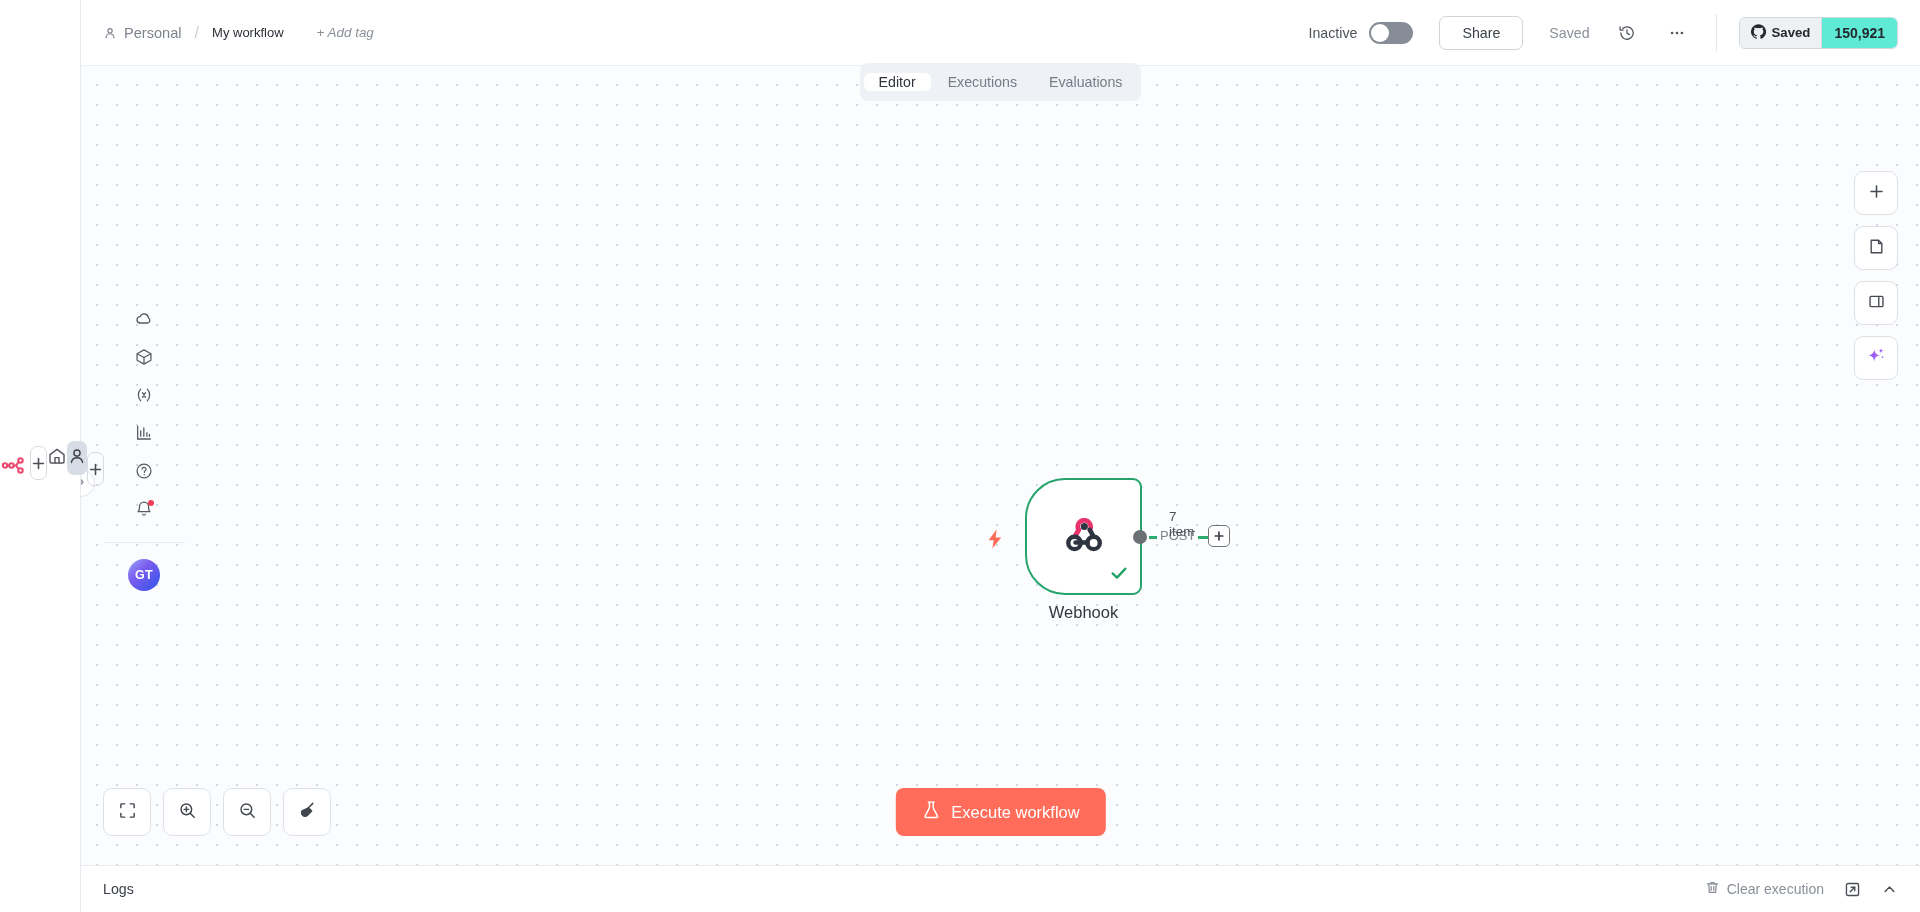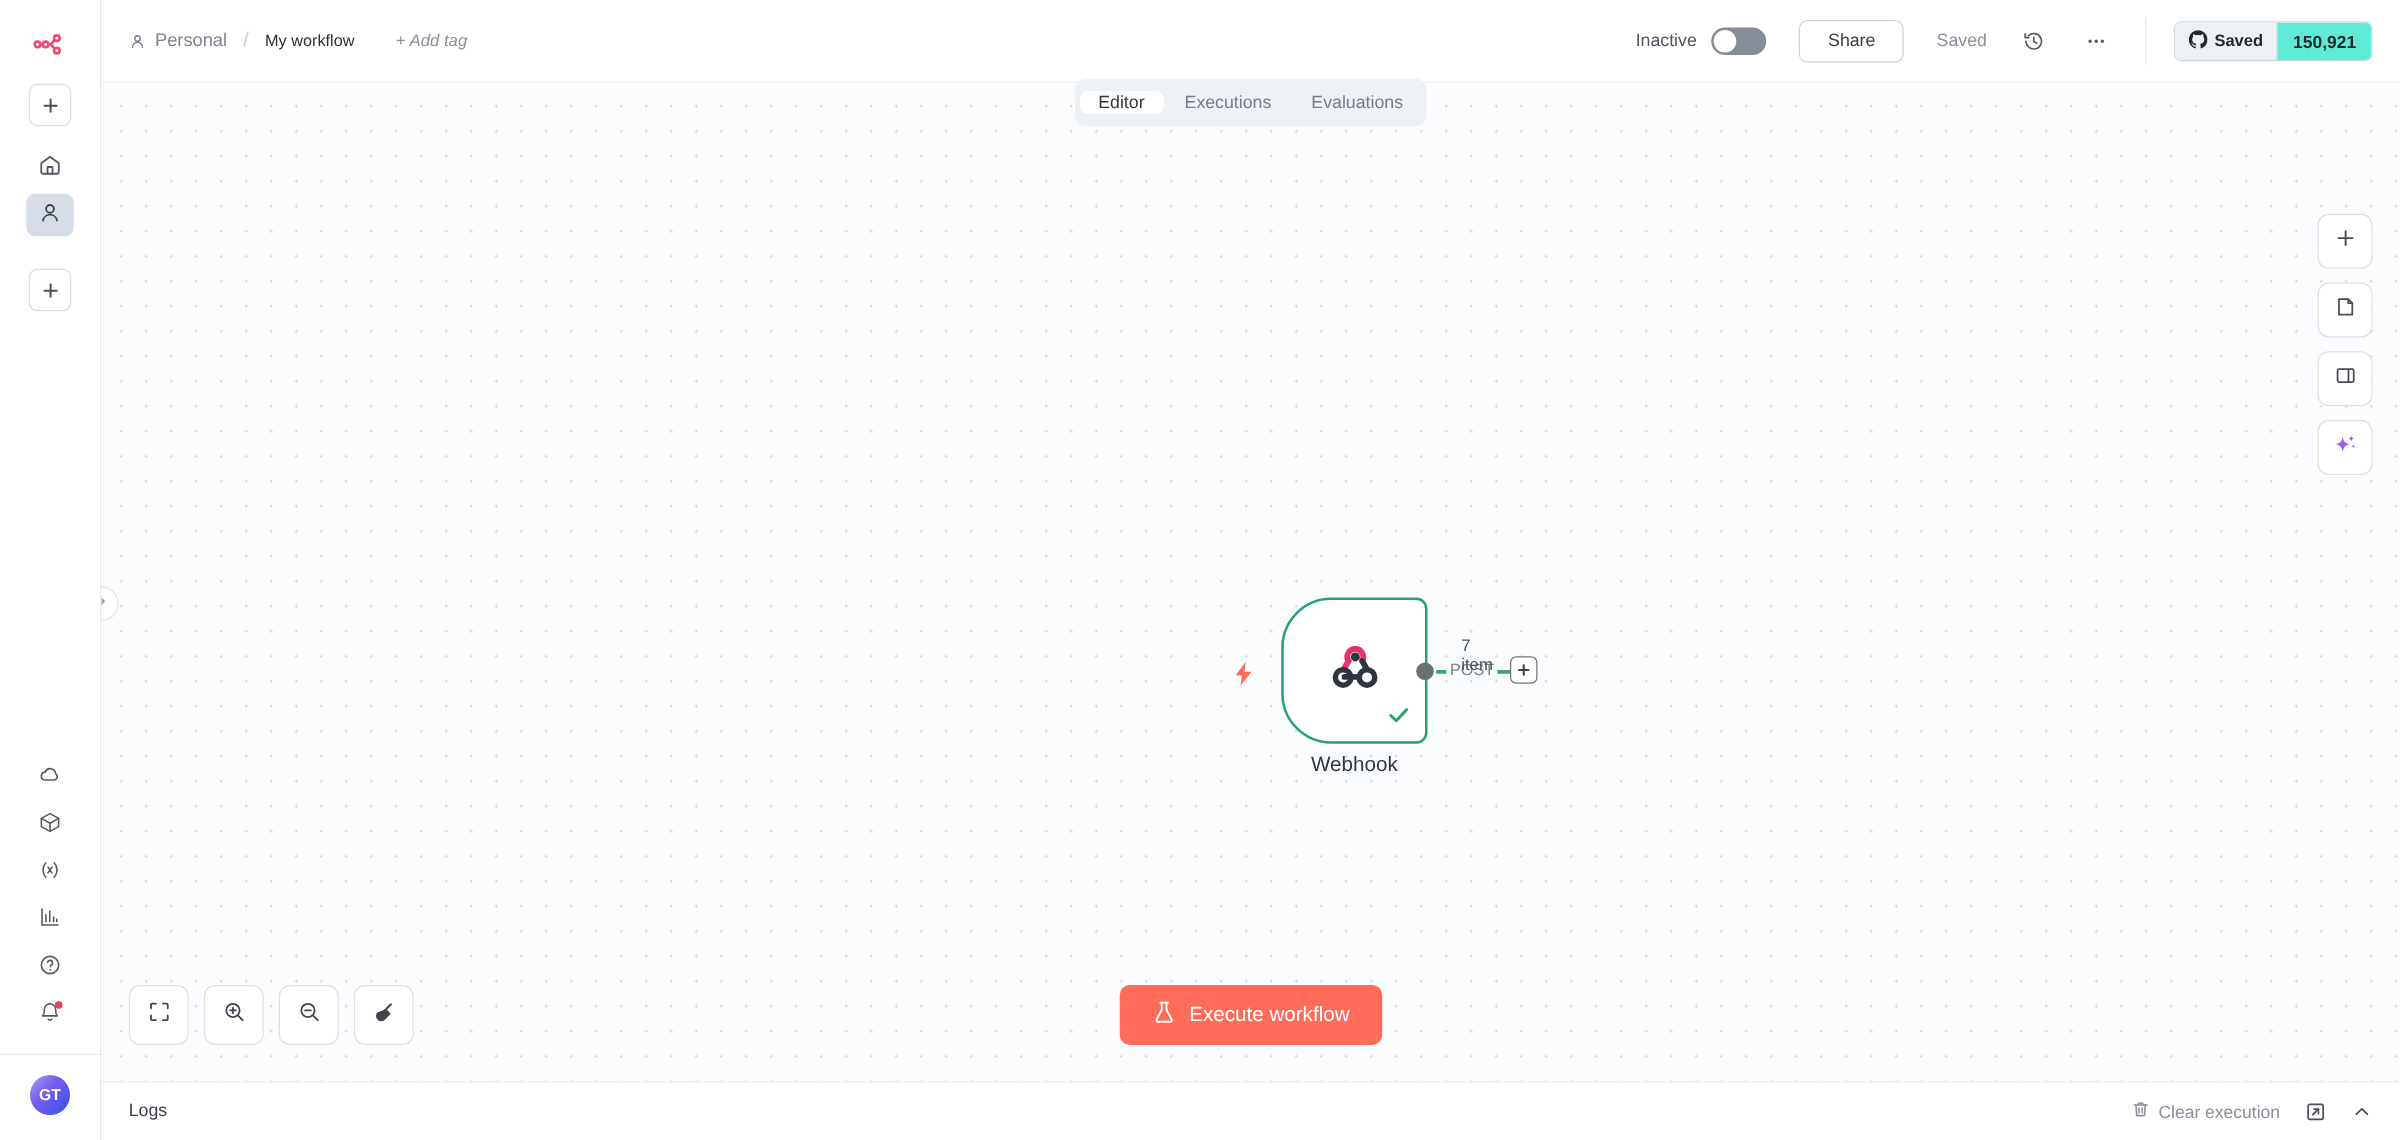--- a/index.html
+++ b/index.html
@@ -10,21 +10,21 @@
     background: #fff;
     -webkit-font-smoothing: antialiased;
   }
   .app { position: relative; width: 1920px; height: 912px; display: flex; }
 
   
   .rail {
     width: 81px; height: 912px;
     background: #fff;
     border-right: 1px solid #e7eaee;
-    display: flex; flex-direction: column; align-items: center;
+    display: flex; flex-direction: row; align-items: center;
     flex: 0 0 81px;
     position: relative;
     z-index: 40;
   }
   .rail-logo { margin-top: 19px; width: 34px; height: 34px;
     display:flex; align-items:center; justify-content:center; }
   .rail-add {
     margin-top: 14px;
     width: 34px; height: 34px; border: 1px solid #d6dbe1; border-radius: 7px;
     display: flex; align-items: center; justify-content: center;

